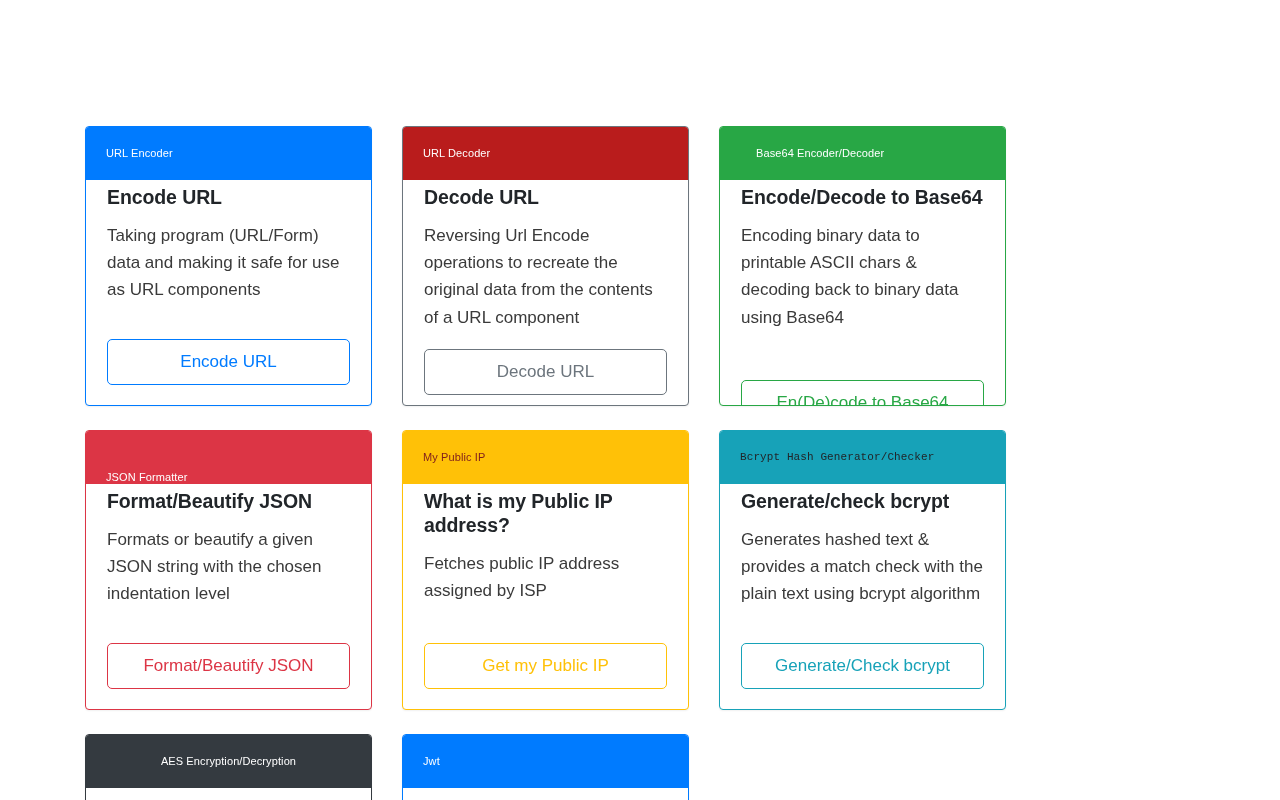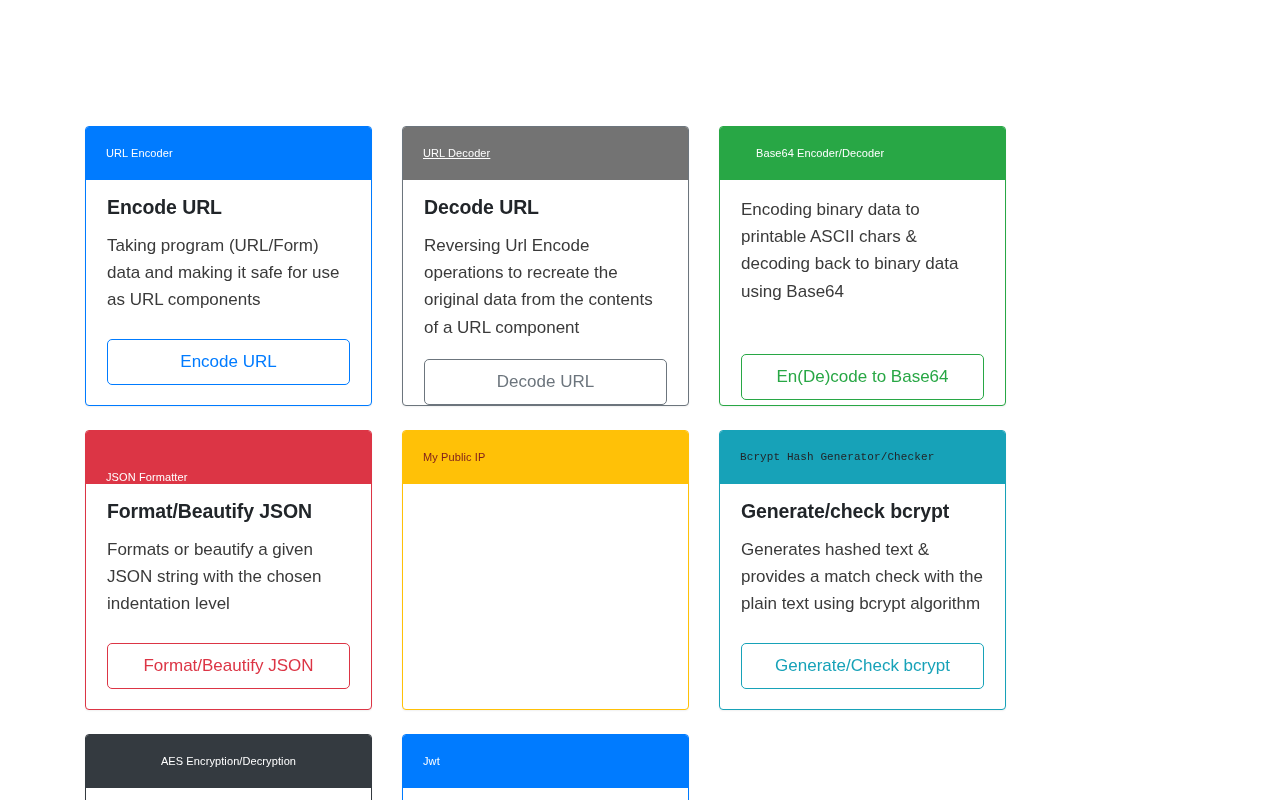--- a/index.html
+++ b/index.html
@@ -49,21 +49,21 @@
     display: flex;
     align-items: center;
     padding: 0 20px;
     font-size: 11px;
     line-height: 1.2;
     letter-spacing: 0.1px;
   }
 
   .card-body {
     flex: 1 1 auto;
-    padding: 16px 21px 20px 21px;
+    padding: 6px 21px 20px 21px;
     display: flex;
     flex-direction: column;
   }
 
   .card-title {
     font-size: 19.5px;
     font-weight: bold;
     color: #212529;
     line-height: 1.23;
     margin: 0 0 12px 0;
@@ -103,51 +103,57 @@
     <div class="card-header" style="background: rgb(0, 123, 255); color: rgb(255, 255, 255);">
       <span class="hdr-label">URL Encoder</span>
     </div>
     <div class="card-body">
       <h3 class="card-title">Encode URL</h3>
       <p class="card-text">Taking program (URL/Form) data and making it safe for use as URL components</p>
       <button class="card-btn" style="color: rgb(0, 123, 255); border-color: rgb(0, 123, 255);">Encode URL</button>
     </div>
   </div>
       <div class="card" style="border-color: rgb(108, 117, 125);">
-    <div class="card-header" style="background: #737373; color: rgb(255, 255, 255); text-decoration: underline;">
+    <div class="card-header" style="background: #b91c1c; color: rgb(255, 255, 255);">
       <span class="hdr-label">URL Decoder</span>
     </div>
     <div class="card-body">
       <h3 class="card-title">Decode URL</h3>
       <p class="card-text">Reversing Url Encode operations to recreate the original data from the contents of a URL component</p>
       <button class="card-btn" style="color: rgb(108, 117, 125); border-color: rgb(108, 117, 125);">Decode URL</button>
     </div>
   </div>
       <div class="card" style="border-color: rgb(40, 167, 69);">
     <div class="card-header" style="background: rgb(40, 167, 69); color: rgb(255, 255, 255); padding-left: 36px;">
       <span class="hdr-label">Base64 Encoder/Decoder</span>
     </div>
     <div class="card-body">
+      <h3 class="card-title">Encode/Decode to Base64</h3>
       <p class="card-text">Encoding binary data to printable ASCII chars &amp; decoding back to binary data using Base64</p>
       <button class="card-btn" style="color: rgb(40, 167, 69); border-color: rgb(40, 167, 69); margin-top: 31px;">En(De)code to Base64</button>
     </div>
   </div>
       <div class="card" style="border-color: rgb(220, 53, 69);">
     <div class="card-header" style="background: rgb(220, 53, 69); color: rgb(255, 255, 255); align-items: flex-end;">
       <span class="hdr-label">JSON Formatter</span>
     </div>
     <div class="card-body">
       <h3 class="card-title">Format/Beautify JSON</h3>
       <p class="card-text">Formats or beautify a given JSON string with the chosen indentation level</p>
       <button class="card-btn" style="color: rgb(220, 53, 69); border-color: rgb(220, 53, 69);">Format/Beautify JSON</button>
     </div>
   </div>
       <div class="card" style="border-color: rgb(255, 193, 7);">
     <div class="card-header" style="background: rgb(255, 193, 7); color: #7f1d1d; text-align: right;">
       <span class="hdr-label">My Public IP</span>
+    </div>
+    <div class="card-body">
+      <h3 class="card-title">What is my Public IP address?</h3>
+      <p class="card-text">Fetches public IP address assigned by ISP</p>
+      <button class="card-btn" style="color: rgb(255, 193, 7); border-color: rgb(255, 193, 7);">Get my Public IP</button>
     </div>
   </div>
       <div class="card" style="border-color: rgb(23, 162, 184);">
     <div class="card-header" style="background: rgb(23, 162, 184); color: rgb(33, 37, 41); font-family: Liberation Mono, monospace;">
       <span class="hdr-label">Bcrypt Hash Generator/Checker</span>
     </div>
     <div class="card-body">
       <h3 class="card-title">Generate/check bcrypt</h3>
       <p class="card-text">Generates hashed text &amp; provides a match check with the plain text using bcrypt algorithm</p>
       <button class="card-btn" style="color: rgb(23, 162, 184); border-color: rgb(23, 162, 184);">Generate/Check bcrypt</button>

